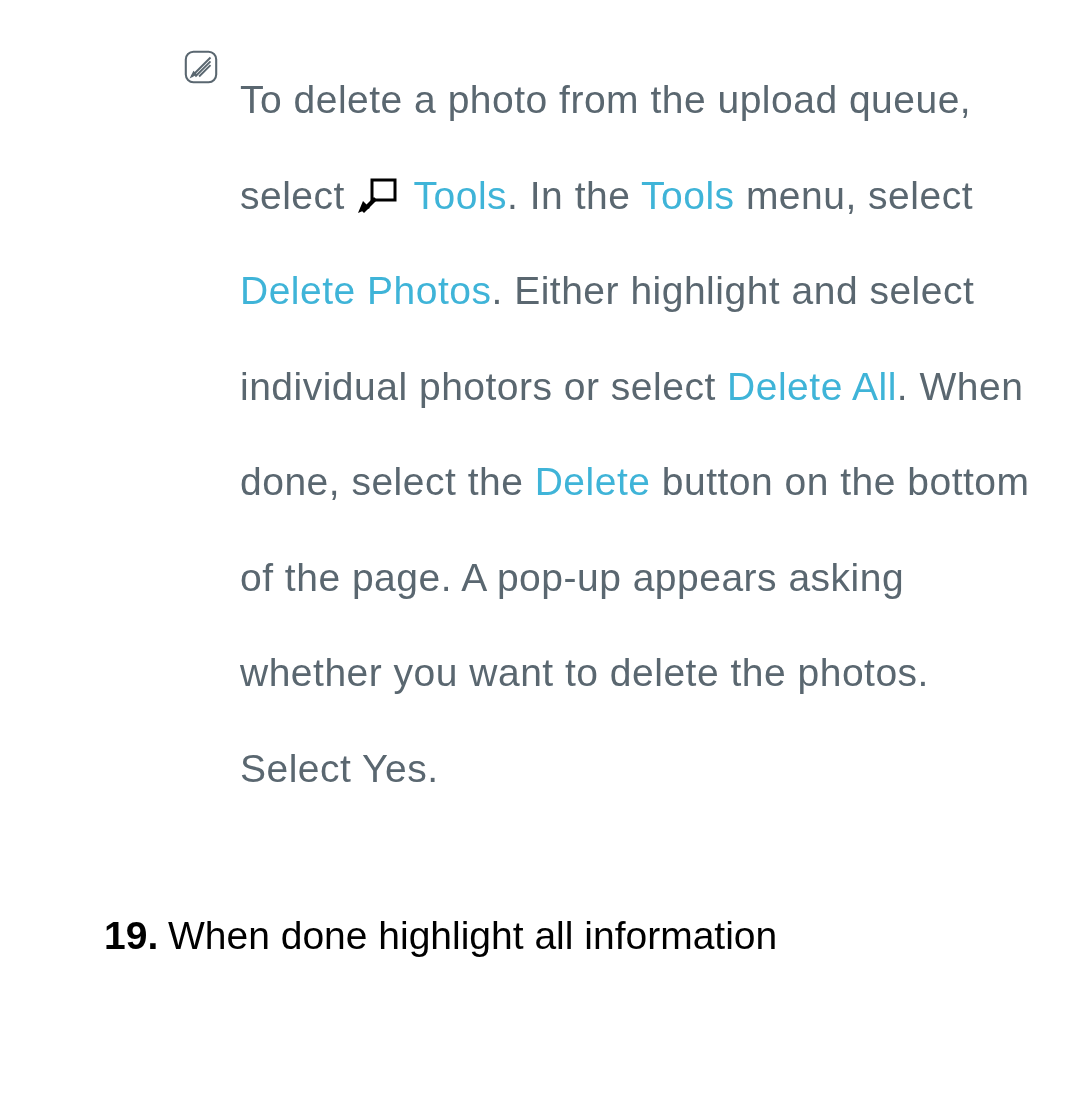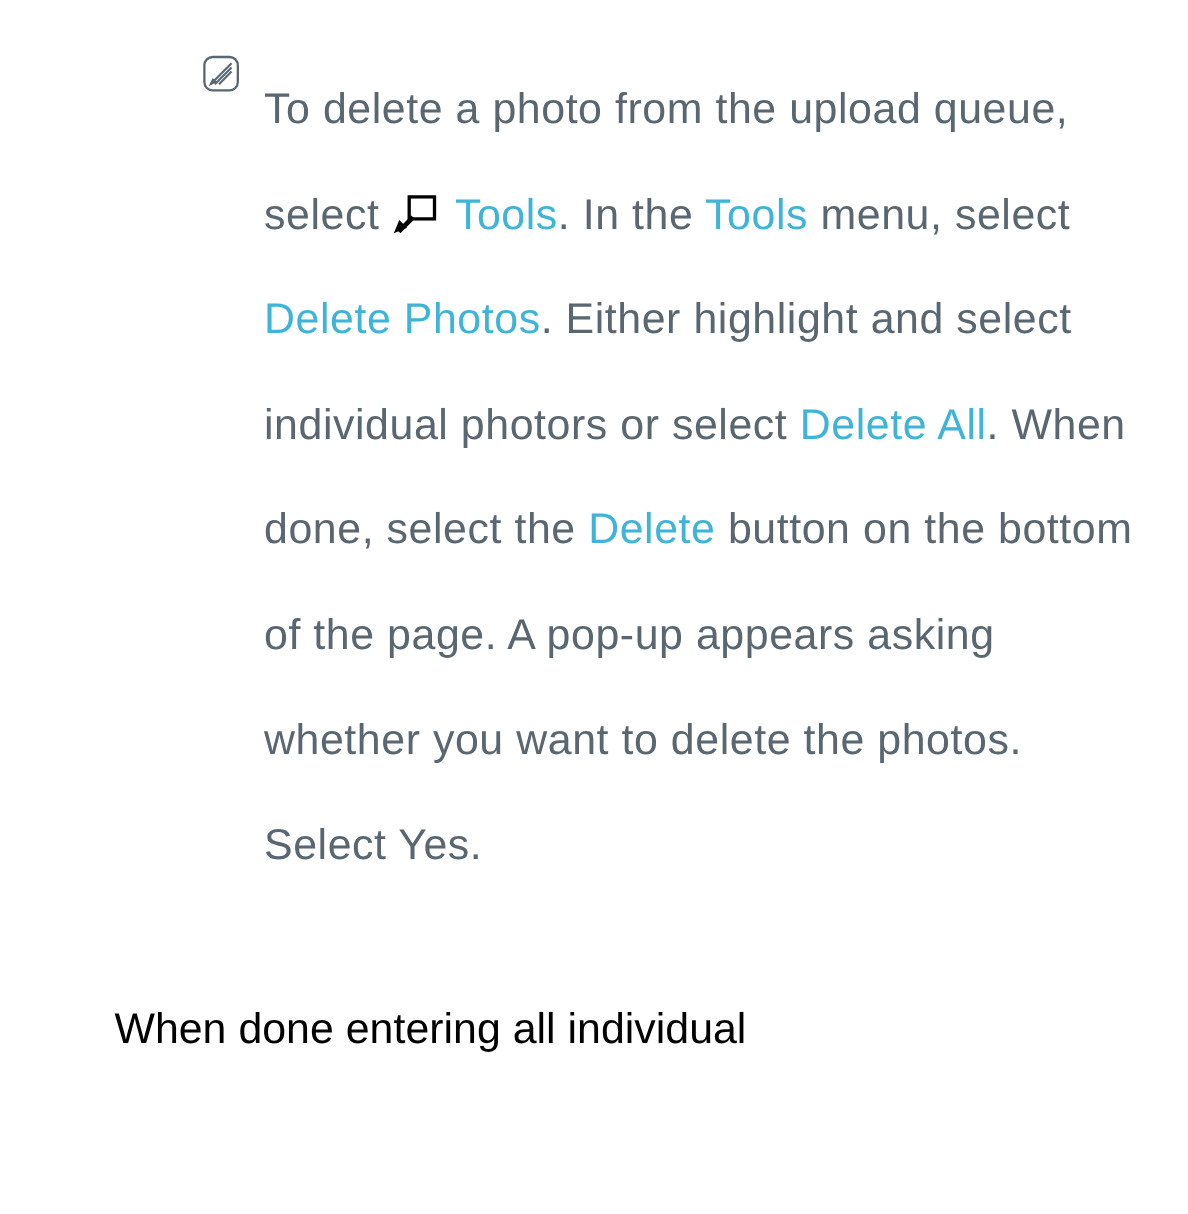--- a/index.html
+++ b/index.html
@@ -89,14 +89,15 @@
   <p class="note-text">
     <span>To delete a photo from the upload queue, select </span><span class="tools-icon"><svg viewBox="0 0 40 36">
         <rect x="14" y="3" width="23" height="20" fill="none" stroke="#000000" stroke-width="3"></rect>
         <polygon points="3,33 16,20 19,23 6,36" fill="#000000"></polygon>
         <polygon points="0,36 5,24 12,31" fill="#000000"></polygon>
       </svg></span>&nbsp;<span class="link">Tools</span><span>. In the </span><span class="link">Tools</span><span> menu, select </span><span class="link">Delete Photos</span><span>. Either highlight and select individual photors or select </span><span class="link">Delete All</span><span>. When done, select the </span><span class="link">Delete</span><span> button on the bottom of the page. A pop-up appears asking whether you want to delete the photos. Select Yes.</span>
   </p>
 </div>
 
 <div class="step-row">
-  <span class="step-text">When done entering all individual</span>
+  <span class="step-num">19.</span>
+  <span class="step-text">When done highlight all information</span>
 </div>
 
 </body></html>

